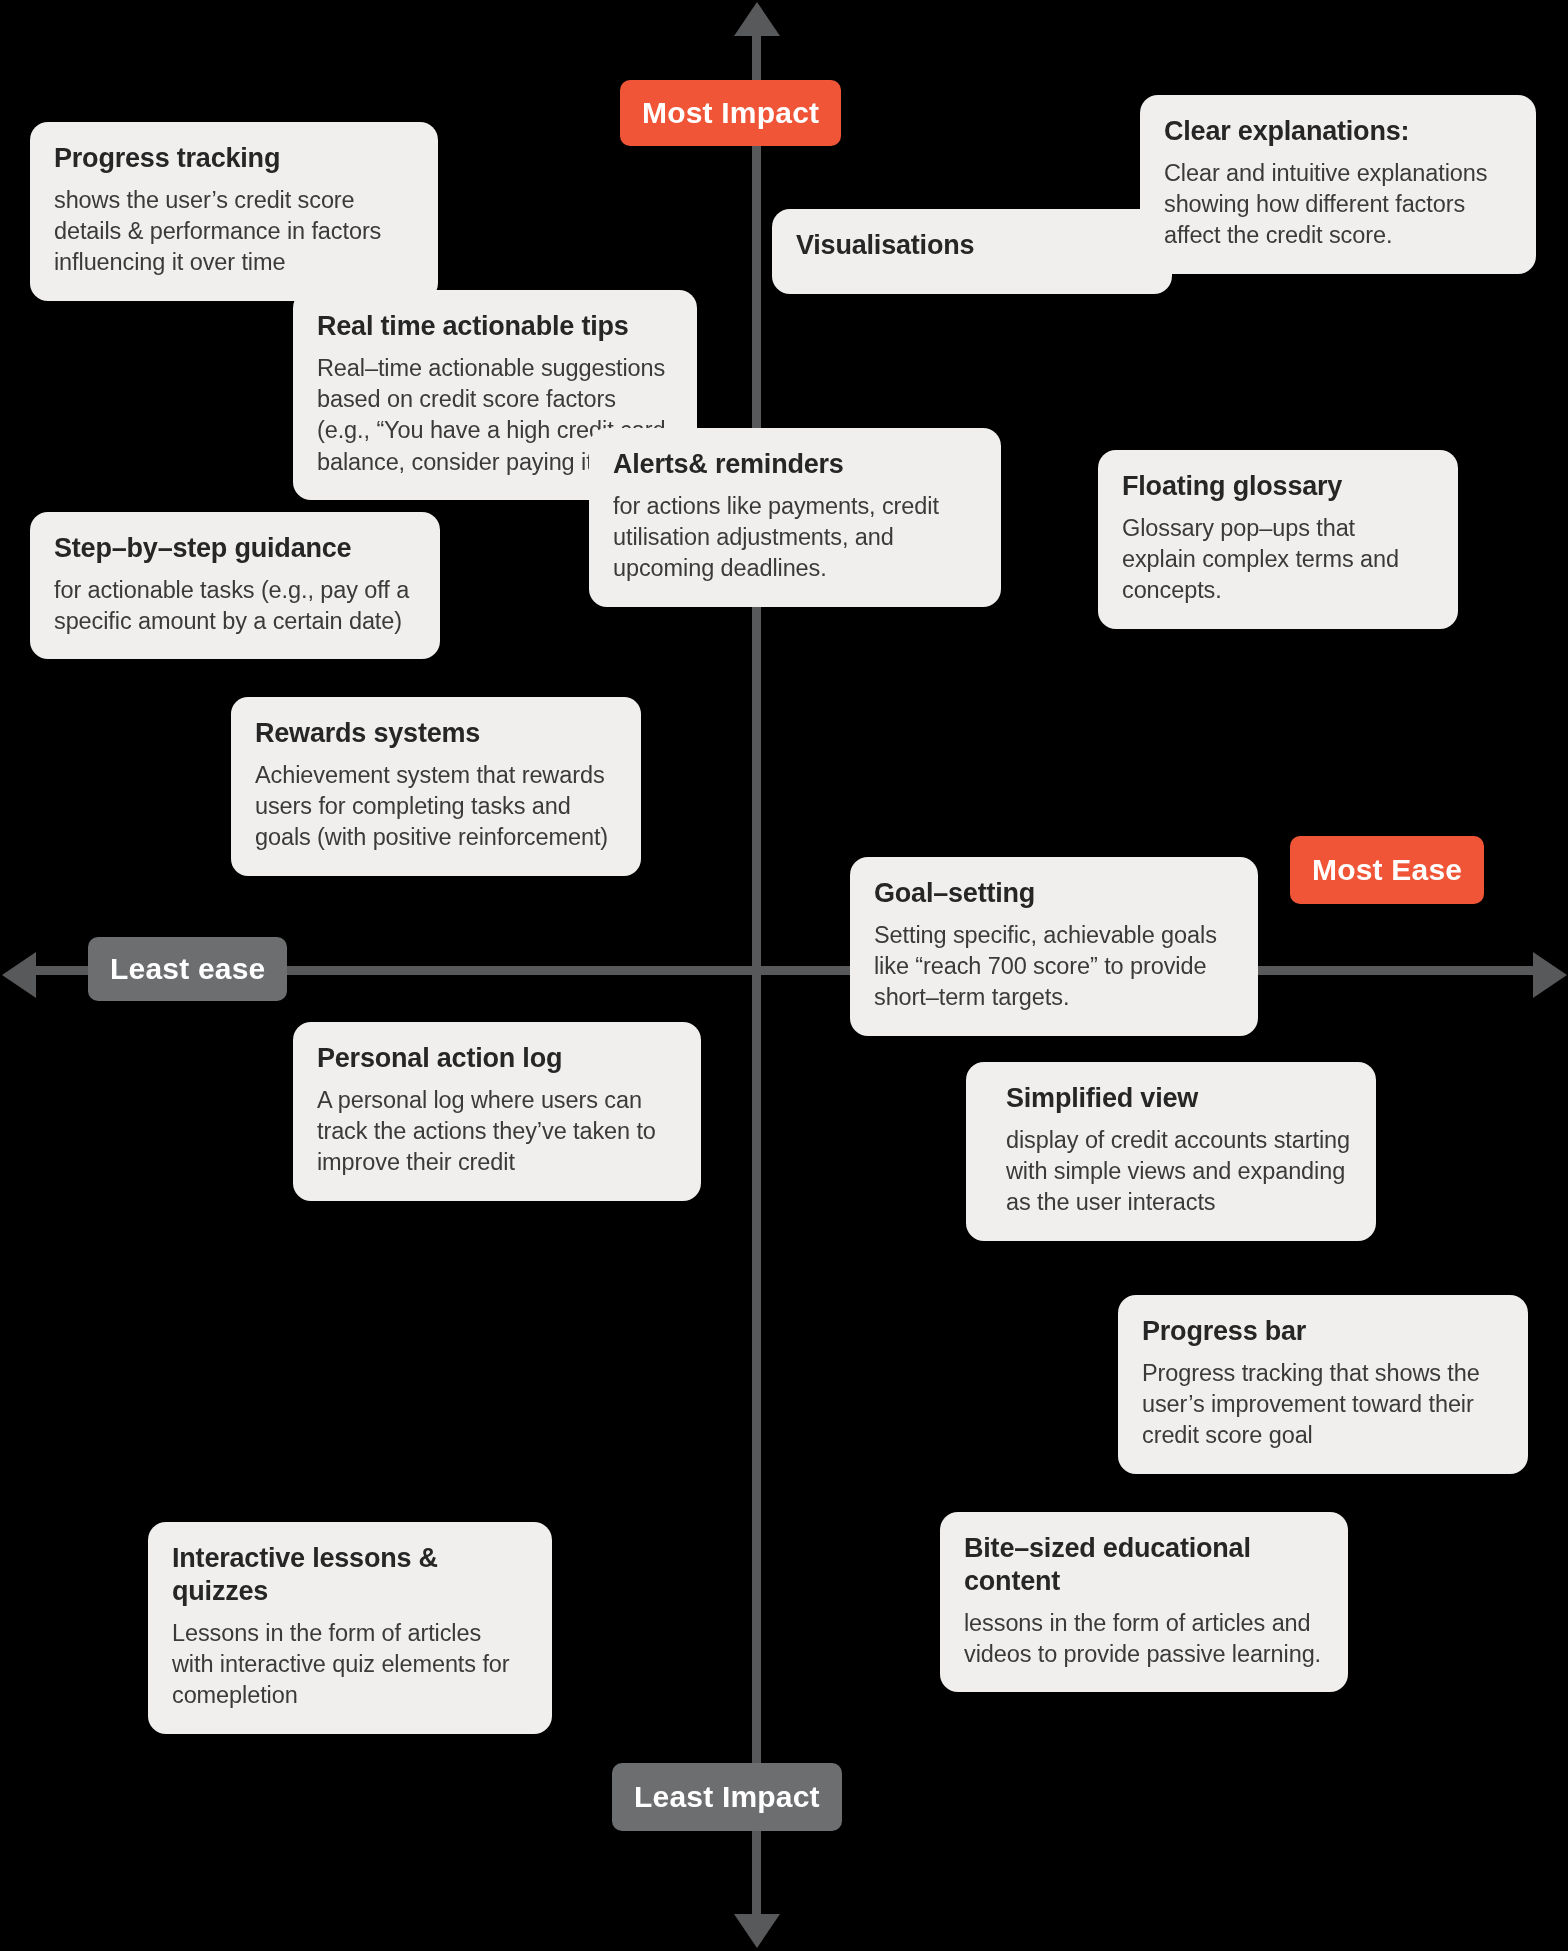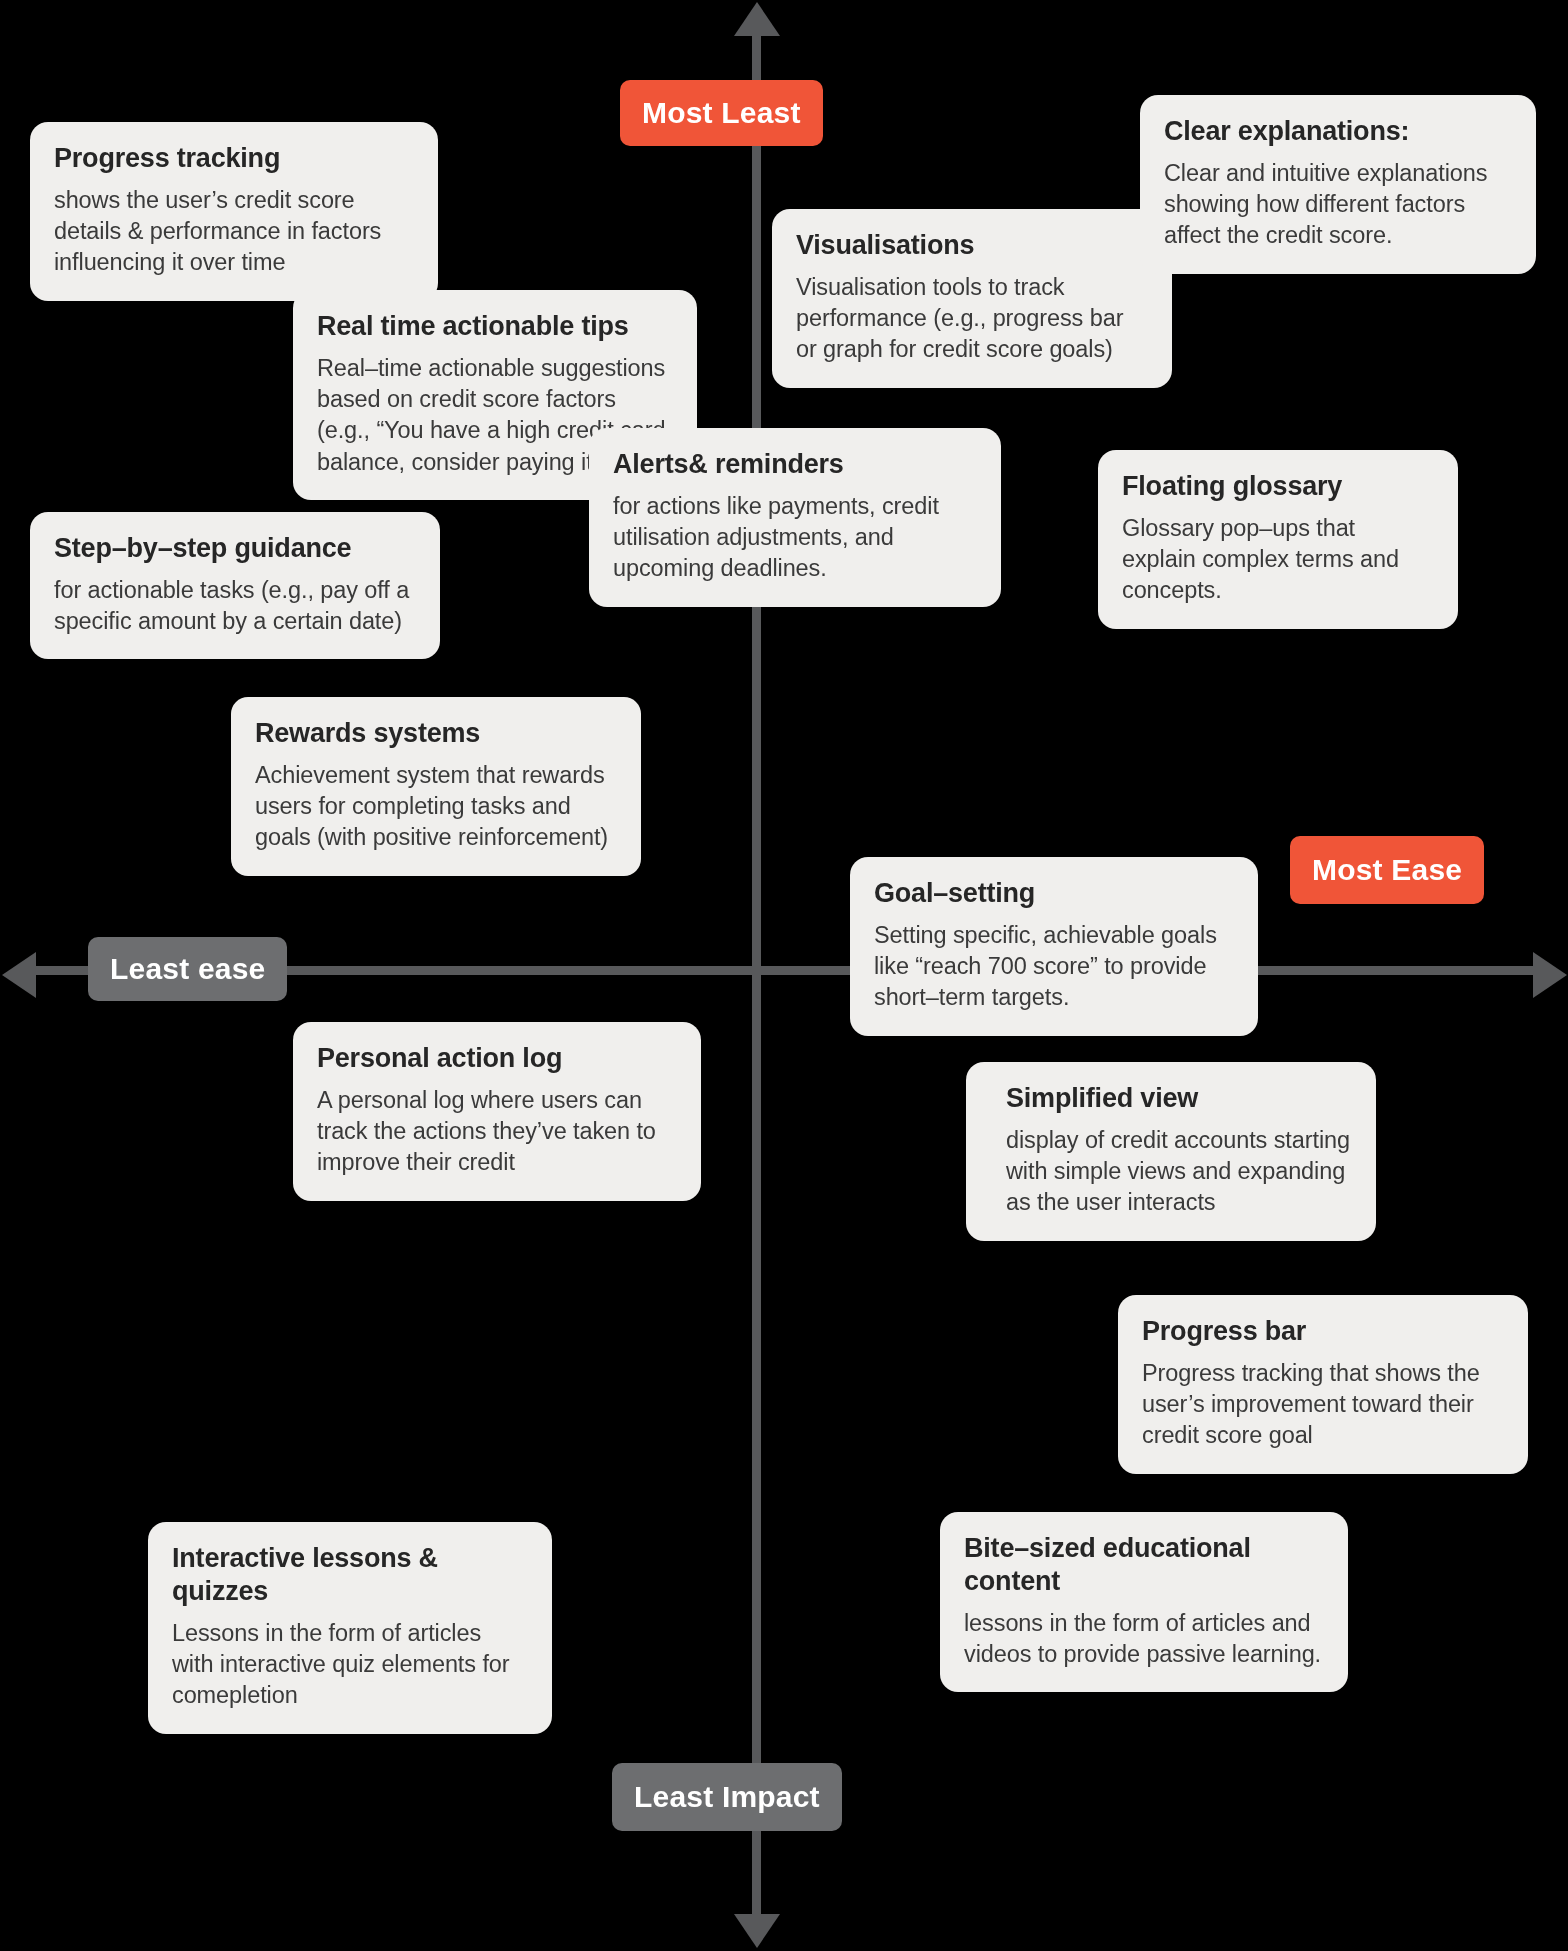--- a/index.html
+++ b/index.html
@@ -132,38 +132,37 @@
 
 <div id="matrix">
 
   <div class="axis-line axis-v"></div>
   <div class="axis-line axis-h"></div>
   <div class="arrow arrow-up"></div>
   <div class="arrow arrow-down"></div>
   <div class="arrow arrow-left"></div>
   <div class="arrow arrow-right"></div>
 
-  <div class="pill pill-accent" id="pill-most-impact">Most Least</div>
+  <div class="pill pill-accent" id="pill-most-impact">Most Impact</div>
   <div class="pill pill-muted" id="pill-least-impact">Least Impact</div>
   <div class="pill pill-muted" id="pill-least-ease">Least ease</div>
   <div class="pill pill-accent" id="pill-most-ease">Most Ease</div>
 
   <div class="card" id="card-progress-tracking">
     <p class="title">Progress tracking</p>
     <p class="body">shows the user’s credit score details &amp; performance in factors influencing it  over time</p>
   </div>
 
   <div class="card" id="card-real-time-tips">
     <p class="title">Real time actionable tips</p>
     <p class="body">Real–time actionable suggestions based on credit score factors (e.g., “You have a high credit card balance, consider paying it down”)</p>
   </div>
 
   <div class="card" id="card-visualisations">
     <p class="title">Visualisations</p>
-    <p class="body">Visualisation tools to track performance (e.g., progress bar or graph for credit score goals)</p>
   </div>
 
   <div class="card" id="card-clear-explanations">
     <p class="title">Clear explanations:</p>
     <p class="body">Clear and intuitive explanations showing how different factors affect the credit score.</p>
   </div>
 
   <div class="card" id="card-alerts-reminders">
     <p class="title">Alerts&amp; reminders</p>
     <p class="body">for actions like payments, credit utilisation adjustments, and upcoming deadlines.</p>

